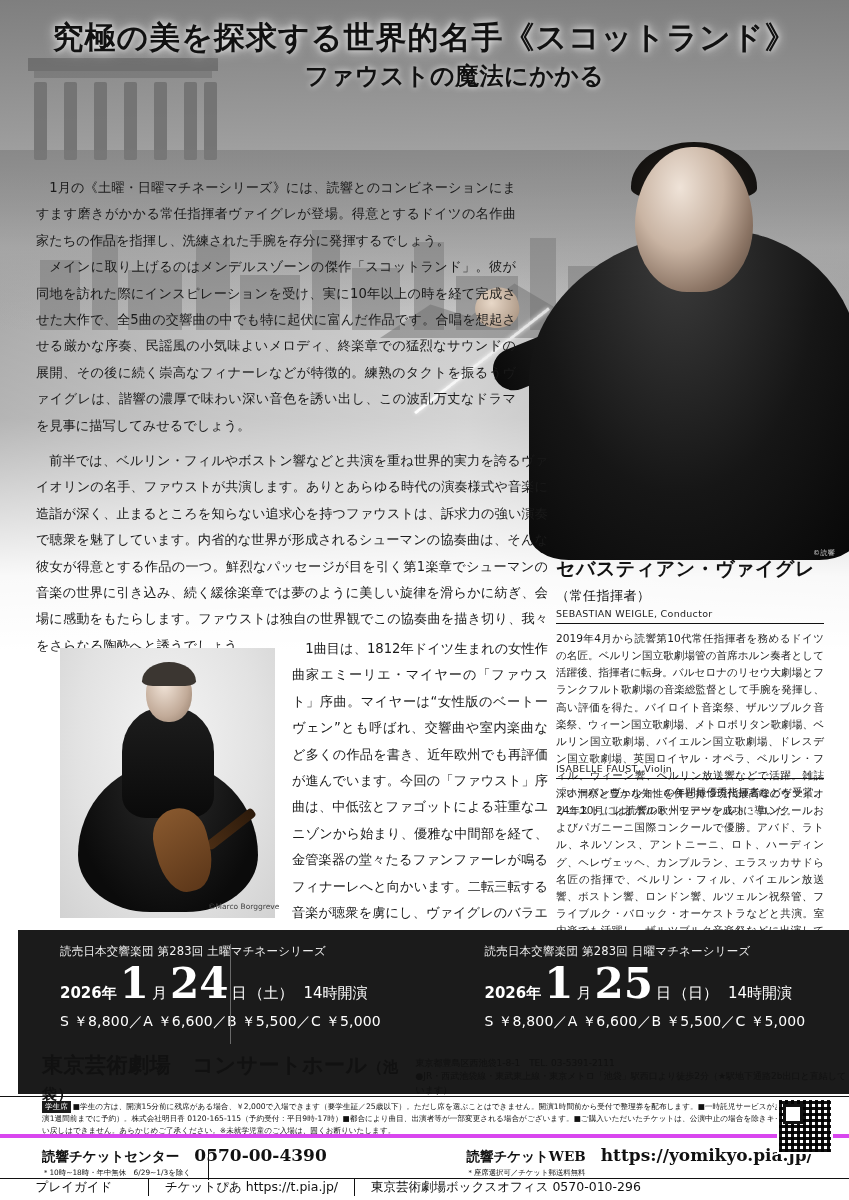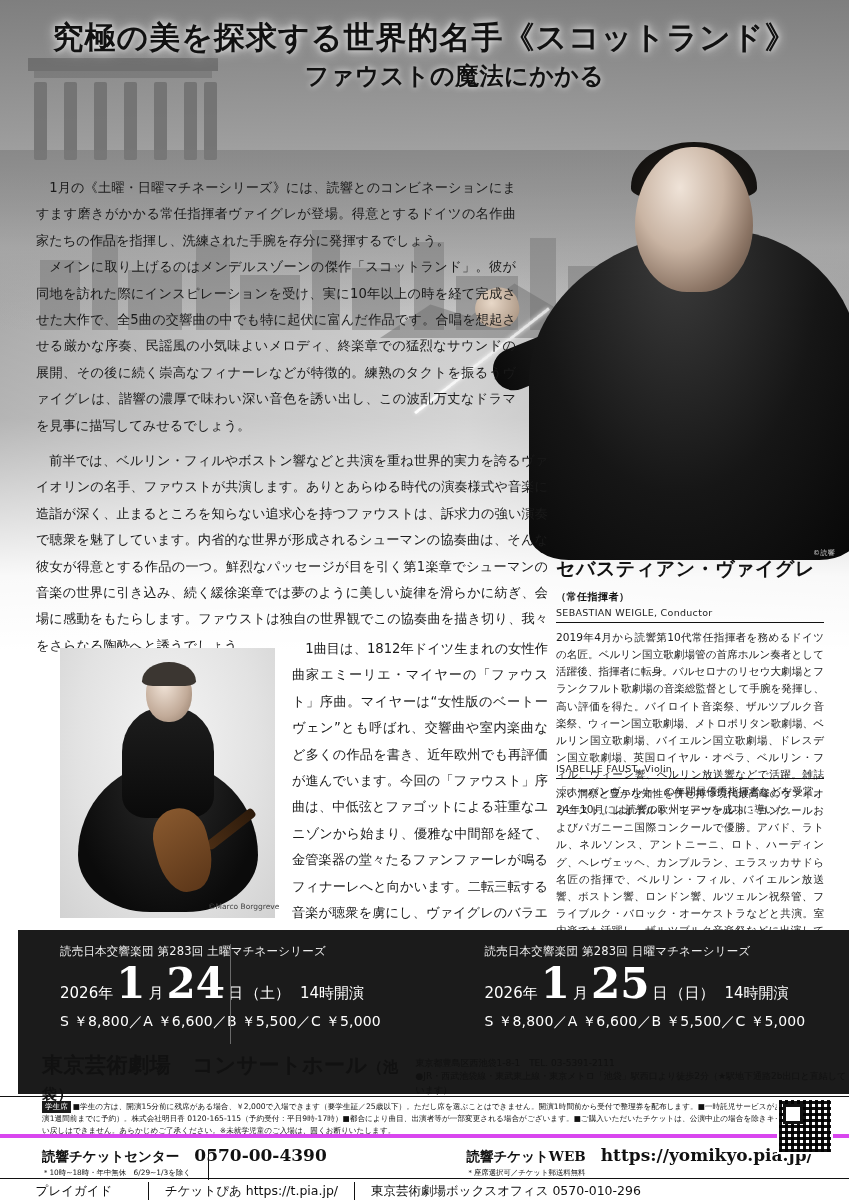--- a/index.html
+++ b/index.html
@@ -174,41 +174,41 @@
   
   .bio{
     position:absolute;left:556px;width:268px;
   }
   .bio-1{top:556px;}
   .bio-2{top:760px;}
   .bio-name{
     font-family:"DejaVu Serif","Liberation Serif",serif;
     font-size:19px;font-weight:bold;color:#111;letter-spacing:.5px;
   }
-  .bio-name .role{font-size:10px;font-weight:bold;}
+  .bio-name .role{font-size:13px;font-weight:normal;}
   .bio-name-en{
     font-size:9.5px;color:#222;letter-spacing:.3px;margin-top:3px;
   }
   .bio-rule{height:1px;background:#111;margin:4px 0 6px 0;}
   .bio-text{font-size:10.6px;line-height:1.62;color:#1b1b1b;text-align:justify;}
 
   
   .band{
     position:absolute;left:18px;top:930px;width:849px;height:164px;background:#1b1b1b;color:#fff;
   }
   .band-inner{display:flex;height:100%;}
   .band-col{flex:1;padding:14px 0 0 0;position:relative;}
   .band-sep{position:absolute;left:50%;top:14px;width:1px;height:100px;background:#6a6a6a;}
   .band-series{
     font-size:11.5px;color:#f2f2f2;letter-spacing:.2px;padding-left:42px;
   }
   .band-date{
     display:flex;align-items:baseline;padding-left:42px;margin-top:4px;
   }
-  .d-y{font-size:15px;}
+  .d-y{font-size:15px;font-weight:bold;}
   .d-num{
     font-family:"DejaVu Serif","Liberation Serif",serif;
     font-size:42px;font-weight:bold;line-height:1;margin:0 3px;
   }
   .d-u{font-size:15px;}
   .d-dow{font-size:15px;margin-left:2px;}
   .d-time{font-size:15px;margin-left:10px;}
   .band-price{
     font-size:14px;padding-left:42px;margin-top:8px;letter-spacing:.2px;
   }
@@ -259,21 +259,21 @@
     border:2px solid #fff;
   }
   .qr::after{
     content:"";position:absolute;left:4px;top:4px;width:14px;height:14px;
     border:3px solid #111;background:#fff;
   }
 
   
   .footer{
     position:absolute;left:0;top:1174px;width:725px;height:26px;
-    display:flex;align-items:flex-end;border-bottom:1px solid #111;
+    display:flex;align-items:center;border-bottom:1px solid #111;
   }
   .ft-cell{font-size:12.5px;padding-left:0;}
   .ft-lbl{width:148px;text-align:center;}
   .ft-div{width:1px;height:18px;background:#111;}
   .ft-a{padding:0 16px;}
   .ft-b{padding:0 16px;}
 </style>
 </head>
 <body>
 

